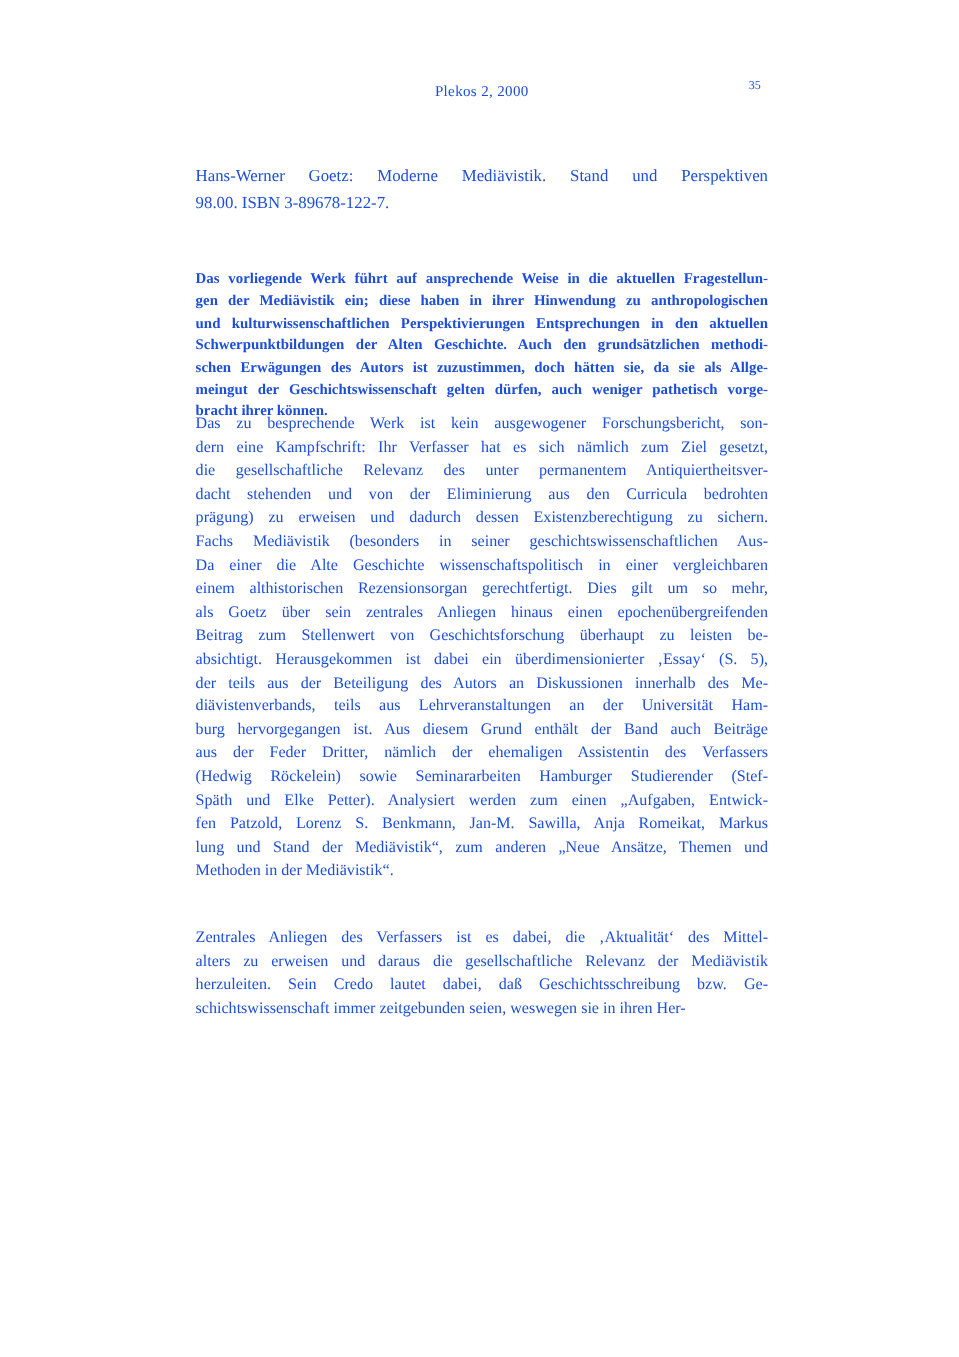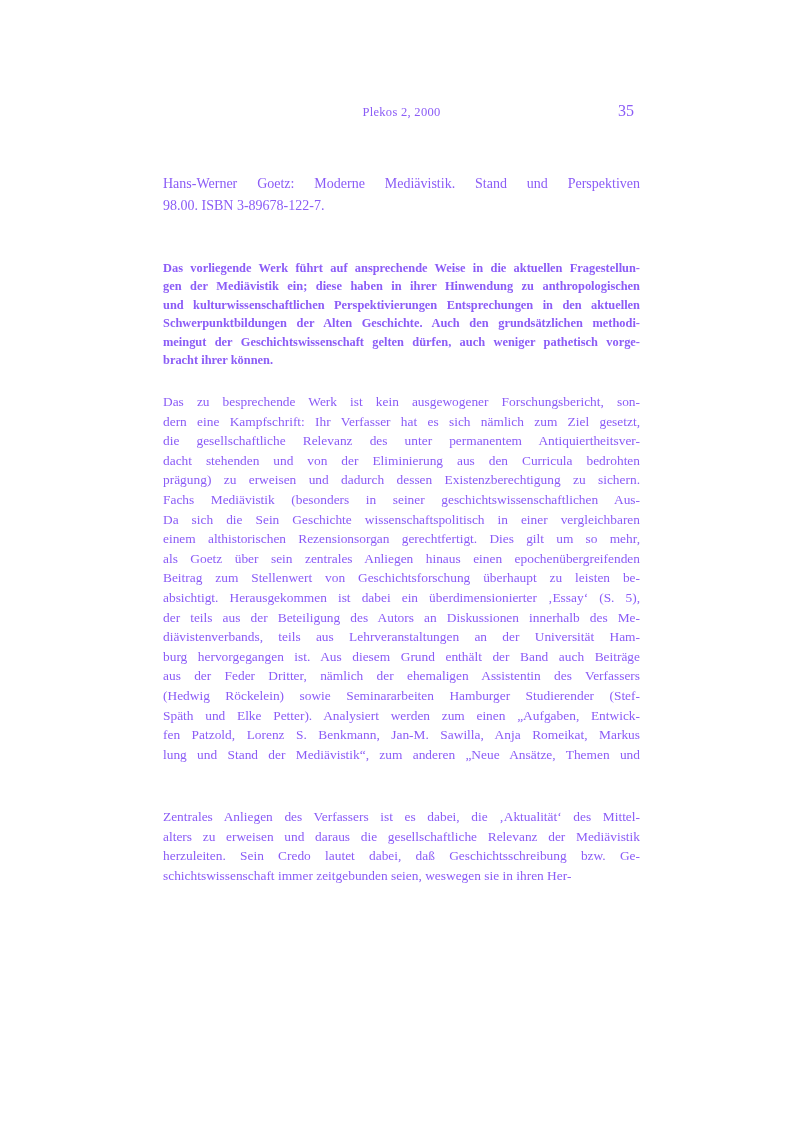--- a/index.html
+++ b/index.html
@@ -5,41 +5,40 @@
   html, body {
     margin: 0;
     padding: 0;
     background: #ffffff;
   }
   .page {
     position: relative;
     width: 799px;
     height: 906px;
     background: #ffffff;
-    color: #8b5cf6;
+    color: #1d4ed8;
     font-family: "Liberation Serif", "DejaVu Serif", serif;
     overflow: hidden;
-    margin-top: 36px;
   }
   .running-head {
     position: absolute;
     top: 69px;
     left: 163px;
     width: 477px;
     text-align: center;
     font-size: 12.5px;
     letter-spacing: 0.3px;
   }
   .page-number {
     position: absolute;
     top: 66px;
     left: 163px;
     width: 471px;
     text-align: right;
-    font-size: 16px;
+    font-size: 10px;
   }
   .text-block {
     position: absolute;
     left: 163px;
     width: 477px;
   }
   .title-block {
     top: 137px;
     font-size: 14px;
     line-height: 22px;
@@ -47,21 +46,21 @@
   .para-small {
     top: 223px;
     font-size: 12.4px;
     line-height: 18.4px;
     font-weight: bold;
   }
   .para-large {
     font-size: 13.4px;
     line-height: 19.6px;
   }
-  #paragraph-2 { top: 356px; }
+  #paragraph-2 { top: 343px; }
   #paragraph-3 { top: 771px; }
   .text-block .line {
     text-align: justify;
     text-align-last: justify;
     text-justify: inter-word;
     white-space: normal;
   }
   .text-block .line.last {
     text-align-last: left;
   }
@@ -78,44 +77,46 @@
   <div class="text-block title-block">
       <div class="line">Hans-Werner Goetz: Moderne Mediävistik. Stand und Perspektiven</div>
       <div class="line last">98.00. ISBN 3-89678-122-7.</div>
     </div>
 
   <div class="text-block para-small" id="paragraph-1">
       <div class="line">Das vorliegende Werk führt auf ansprechende Weise in die aktuellen Fragestellun-</div>
       <div class="line">gen der Mediävistik ein; diese haben in ihrer Hinwendung zu anthropologischen</div>
       <div class="line">und kulturwissenschaftlichen Perspektivierungen Entsprechungen in den aktuellen</div>
       <div class="line">Schwerpunktbildungen der Alten Geschichte. Auch den grundsätzlichen methodi-</div>
+      <div class="line">schen Erwägungen des Autors ist zuzustimmen, doch hätten sie, da sie als Allge-</div>
       <div class="line">meingut der Geschichtswissenschaft gelten dürfen, auch weniger pathetisch vorge-</div>
       <div class="line last">bracht ihrer können.</div>
     </div>
 
   <div class="text-block para-large" id="paragraph-2">
       <div class="line">Das zu besprechende Werk ist kein ausgewogener Forschungsbericht, son-</div>
       <div class="line">dern eine Kampfschrift: Ihr Verfasser hat es sich nämlich zum Ziel gesetzt,</div>
       <div class="line">die gesellschaftliche Relevanz des unter permanentem Antiquiertheitsver-</div>
       <div class="line">dacht stehenden und von der Eliminierung aus den Curricula bedrohten</div>
       <div class="line">prägung) zu erweisen und dadurch dessen Existenzberechtigung zu sichern.</div>
       <div class="line">Fachs Mediävistik (besonders in seiner geschichtswissenschaftlichen Aus-</div>
-      <div class="line">Da sich die Sein Geschichte wissenschaftspolitisch in einer vergleichbaren</div>
+      <div class="line">Da einer die Alte Geschichte wissenschaftspolitisch in einer vergleichbaren</div>
       <div class="line">einem althistorischen Rezensionsorgan gerechtfertigt. Dies gilt um so mehr,</div>
       <div class="line">als Goetz über sein zentrales Anliegen hinaus einen epochenübergreifenden</div>
       <div class="line">Beitrag zum Stellenwert von Geschichtsforschung überhaupt zu leisten be-</div>
       <div class="line">absichtigt. Herausgekommen ist dabei ein überdimensionierter ‚Essay‘ (S. 5),</div>
       <div class="line">der teils aus der Beteiligung des Autors an Diskussionen innerhalb des Me-</div>
       <div class="line">diävistenverbands, teils aus Lehrveranstaltungen an der Universität Ham-</div>
       <div class="line">burg hervorgegangen ist. Aus diesem Grund enthält der Band auch Beiträge</div>
       <div class="line">aus der Feder Dritter, nämlich der ehemaligen Assistentin des Verfassers</div>
       <div class="line">(Hedwig Röckelein) sowie Seminararbeiten Hamburger Studierender (Stef-</div>
       <div class="line">Späth und Elke Petter). Analysiert werden zum einen „Aufgaben, Entwick-</div>
       <div class="line">fen Patzold, Lorenz S. Benkmann, Jan-M. Sawilla, Anja Romeikat, Markus</div>
       <div class="line">lung und Stand der Mediävistik“, zum anderen „Neue Ansätze, Themen und</div>
+      <div class="line last">Methoden in der Mediävistik“.</div>
     </div>
 
   <div class="text-block para-large" id="paragraph-3">
       <div class="line">Zentrales Anliegen des Verfassers ist es dabei, die ‚Aktualität‘ des Mittel-</div>
       <div class="line">alters zu erweisen und daraus die gesellschaftliche Relevanz der Mediävistik</div>
       <div class="line">herzuleiten. Sein Credo lautet dabei, daß Geschichtsschreibung bzw. Ge-</div>
       <div class="line last">schichtswissenschaft immer zeitgebunden seien, weswegen sie in ihren Her-</div>
     </div>
 
 </div>

